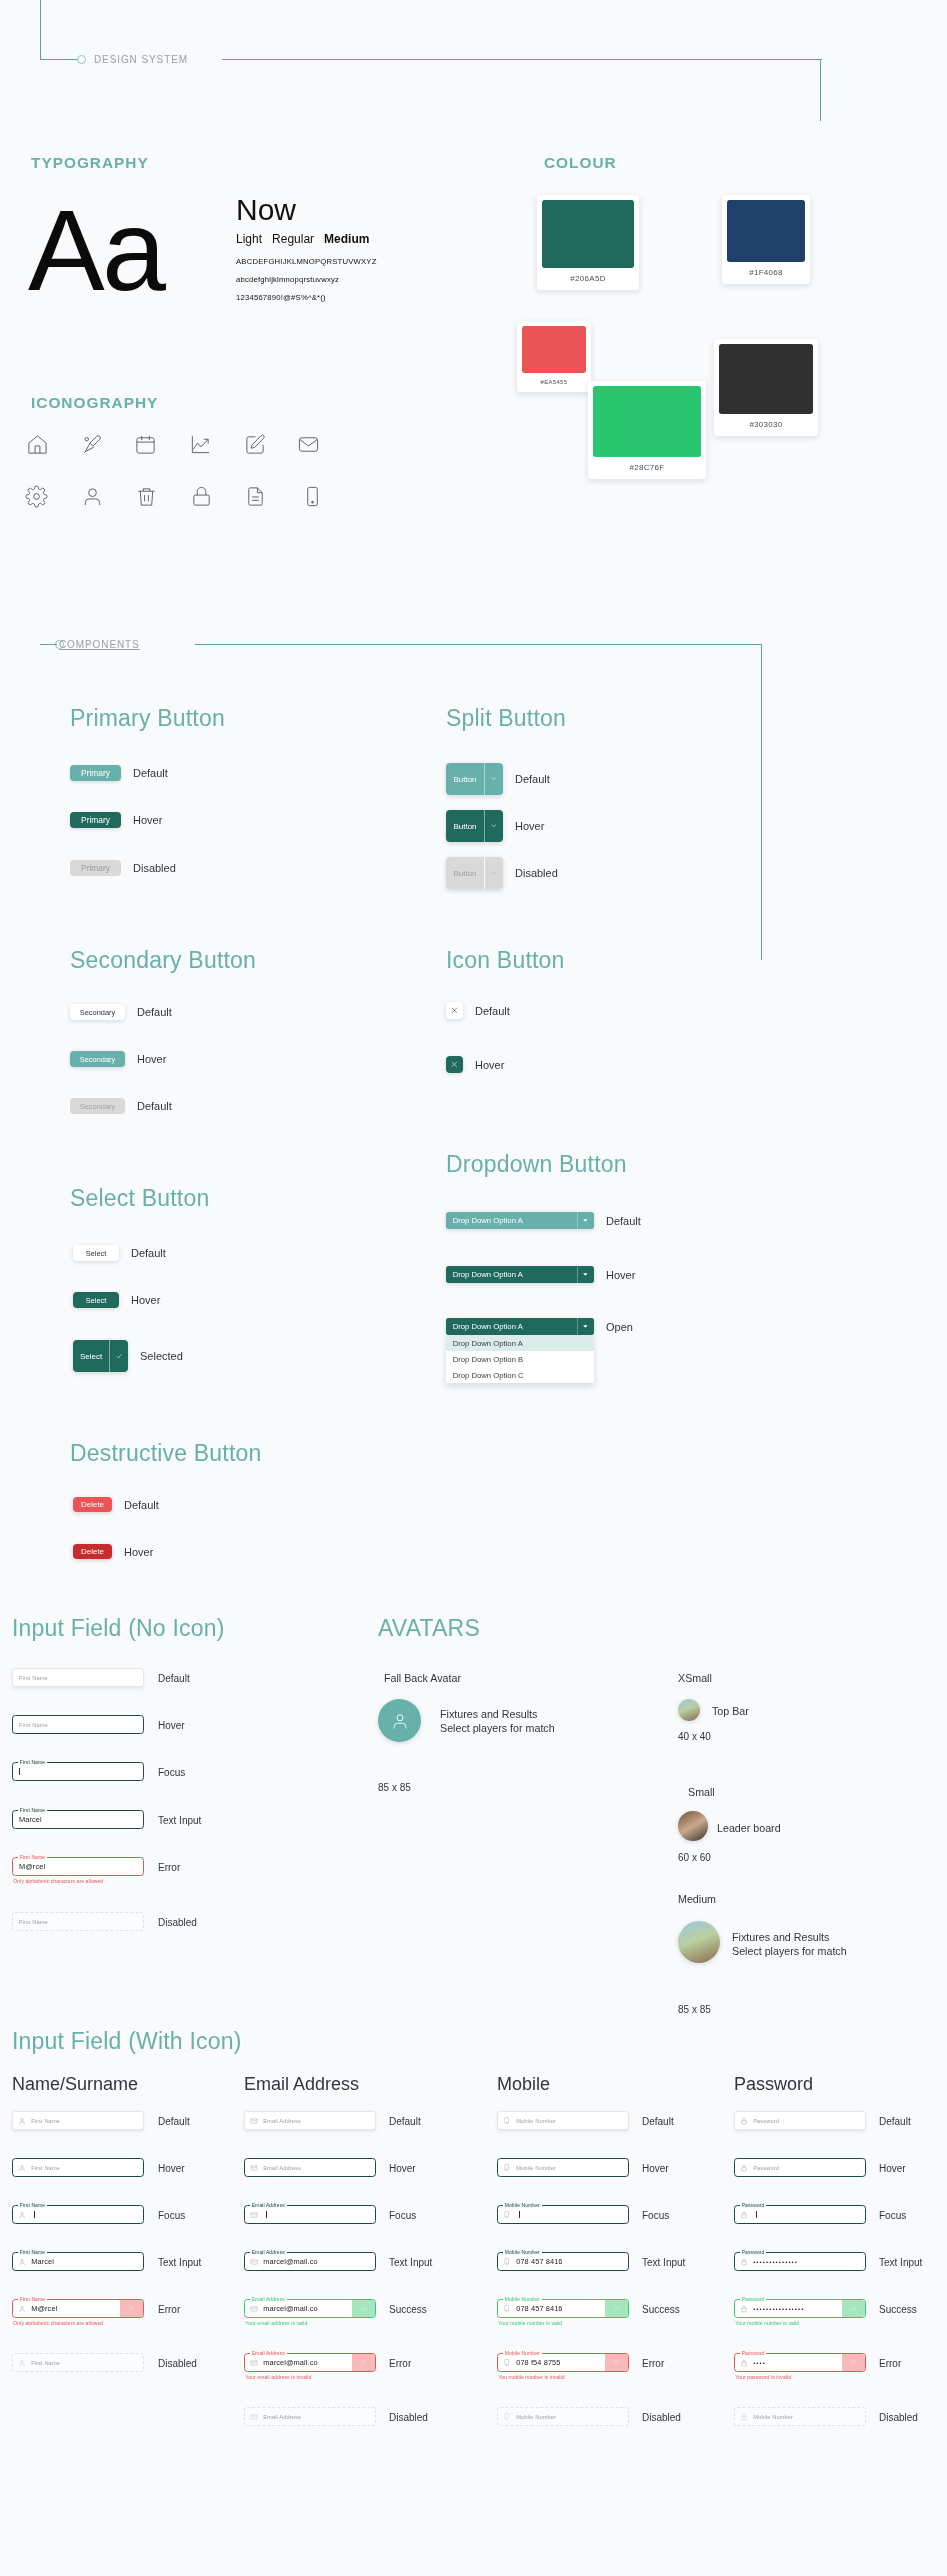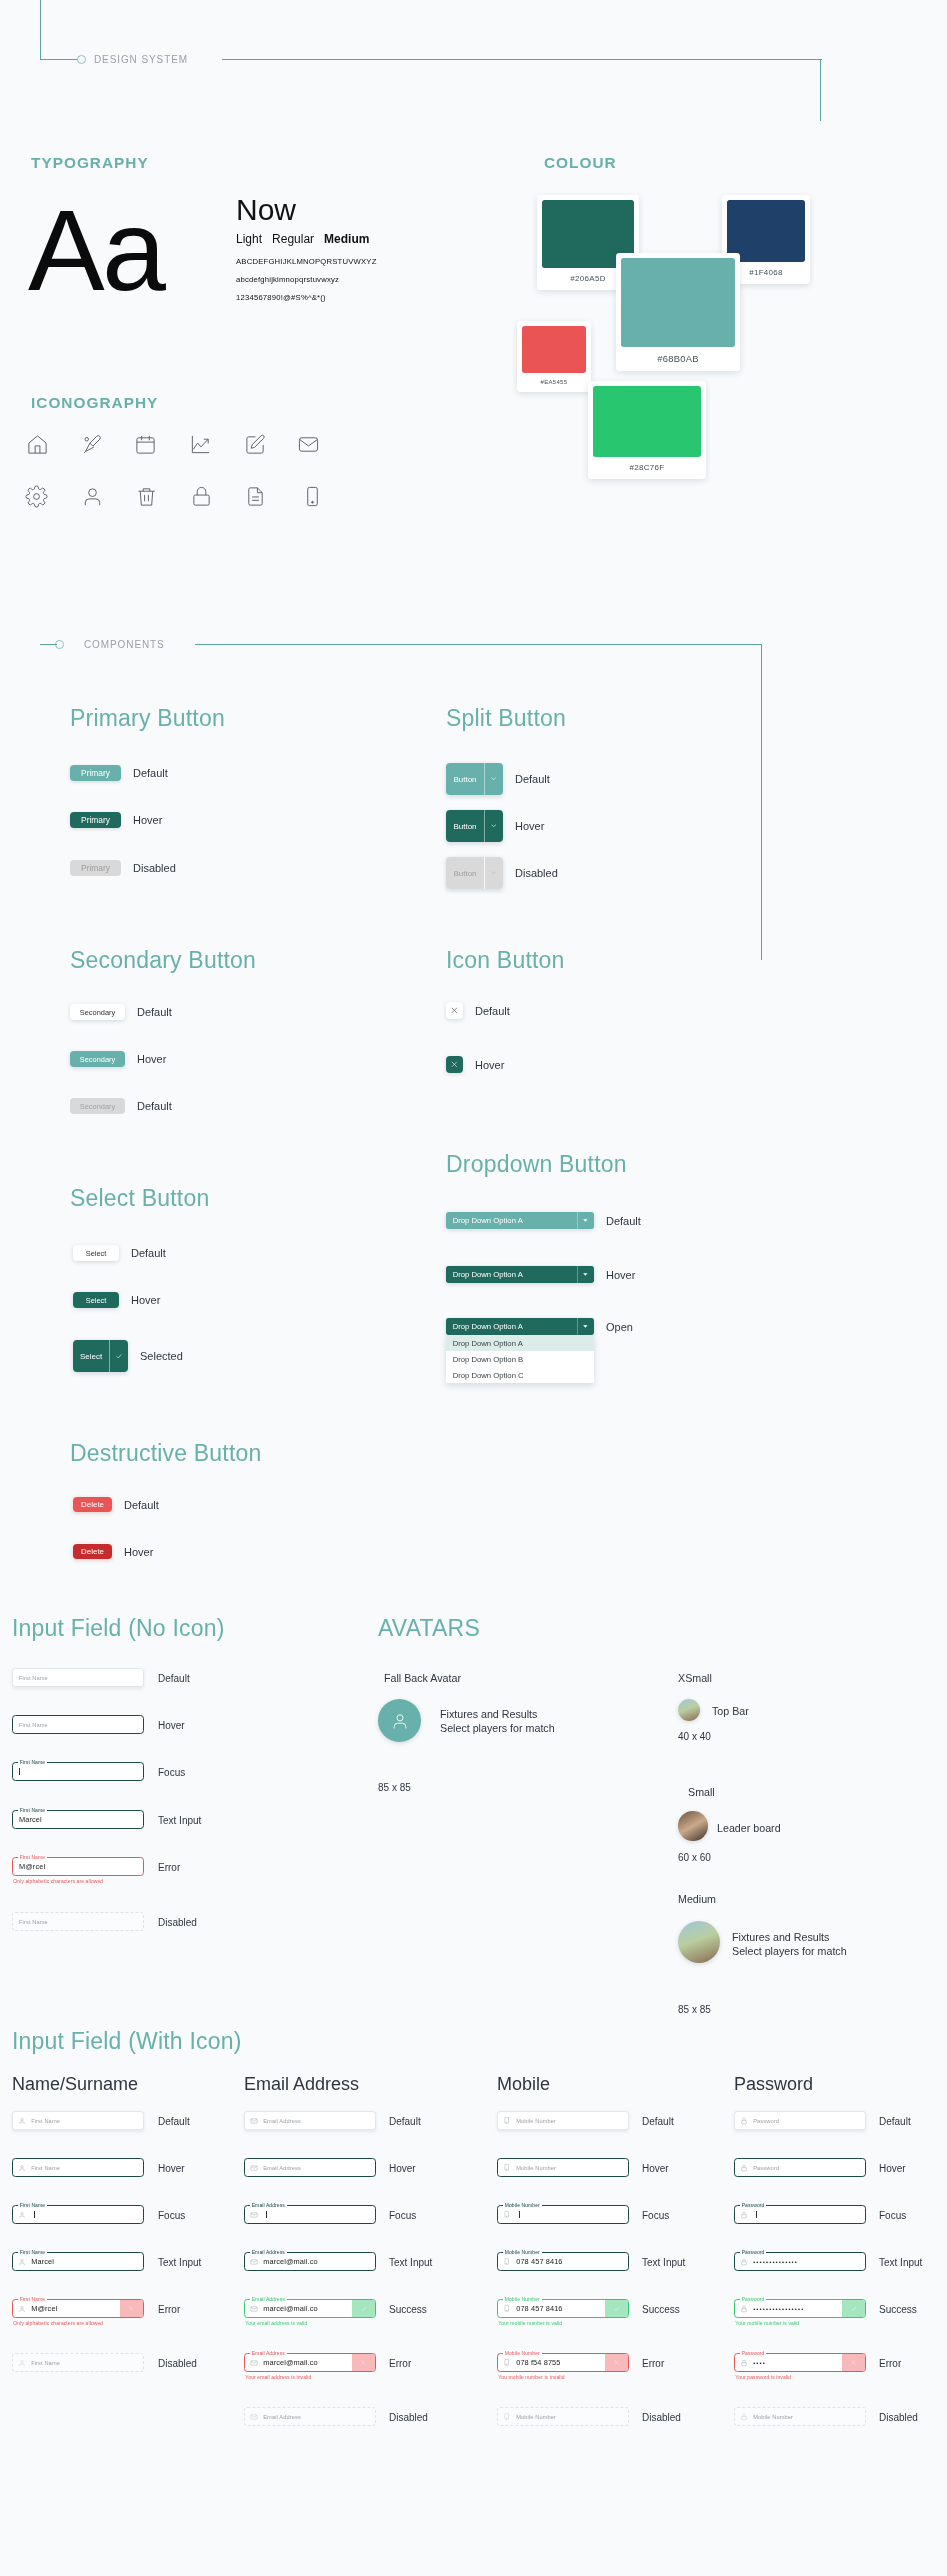--- a/index.html
+++ b/index.html
@@ -193,27 +193,27 @@
   <div class="sec-head" style="left:544px; top:154px;">COLOUR</div>
 
   <div class="swatch" style="left:537px; top:195px; width:102px;">
     <div class="chip" style="height:68px; background:#206A5D;"></div>
     <div class="hex">#206A5D</div>
   </div>
   <div class="swatch" style="left:722px; top:195px; width:88px;">
     <div class="chip" style="height:62px; background:#1F4068;"></div>
     <div class="hex">#1F4068</div>
   </div>
-  <div class="swatch" style="left:616px; top:253px; width:124px; z-index:4;">
-    <div class="chip" style="height:89px; background:#68B0AB;"></div>
-    <div class="hex" style="font-size:9.4px;">#68B0AB</div>
-  </div>
   <div class="swatch" style="left:517px; top:321px; width:74px;">
     <div class="chip" style="height:47px; background:#EA5455;"></div>
     <div class="hex" style="font-size:6px;">#EA5455</div>
+  </div>
+  <div class="swatch" style="left:714px; top:339px; width:104px;">
+    <div class="chip" style="height:70px; background:#303030;"></div>
+    <div class="hex">#303030</div>
   </div>
   <div class="swatch" style="left:588px; top:381px; width:118px;">
     <div class="chip" style="height:71px; background:#28C76F;"></div>
     <div class="hex">#28C76F</div>
   </div>
 
   <div class="sec-head" style="left:31px; top:394px;">ICONOGRAPHY</div>
 
   <div class="icon-cell" style="left:25.5px; top:433px;">
     <svg width="23" height="23" viewBox="0 0 24 24" fill="none" stroke="#5a6066" stroke-width="1">
@@ -290,21 +290,21 @@
   <div class="icon-cell" style="left:301px; top:485px;">
     <svg width="23" height="23" viewBox="0 0 24 24" fill="none" stroke="#5a6066" stroke-width="1">
         <rect x="7" y="2.5" width="10" height="19" rx="1.8"></rect>
         <circle cx="12" cy="18" r=".9" fill="#5a6066"></circle>
       </svg>
   </div>
 
   <div>
     <div class="rail-dot" style="left:55px; top:640px;"></div>
     <div class="rail-line" style="left:40px; top:644px; width:17px; height:1.3px;"></div>
-    <span class="rail-label" style="left:84px; top:639px;">COMPONENTS</span>
+    <span class="rail-label" style="left:59px; top:639px;text-decoration:underline;">COMPONENTS</span>
     <div class="rail-line" style="left:195px; top:644px; width:567px; height:1.3px;"></div>
     <div class="rail-line" style="left:761px; top:644px; width:1.3px; height:316px;"></div>
   </div>
 
   <div class="comp-head" style="left:70px; top:705px;">Primary Button</div>
   <div class="row" style="left:70px; top:765px;">
     <button class="btn btn-primary">Primary</button>
     <span class="state-label">Default</span>
   </div>
   <div class="row" style="left:70px; top:812px;">

